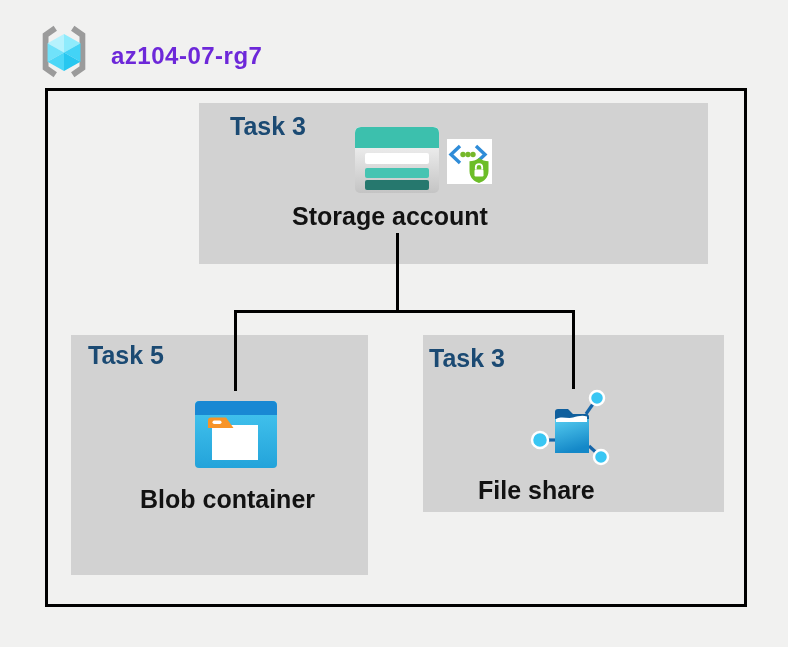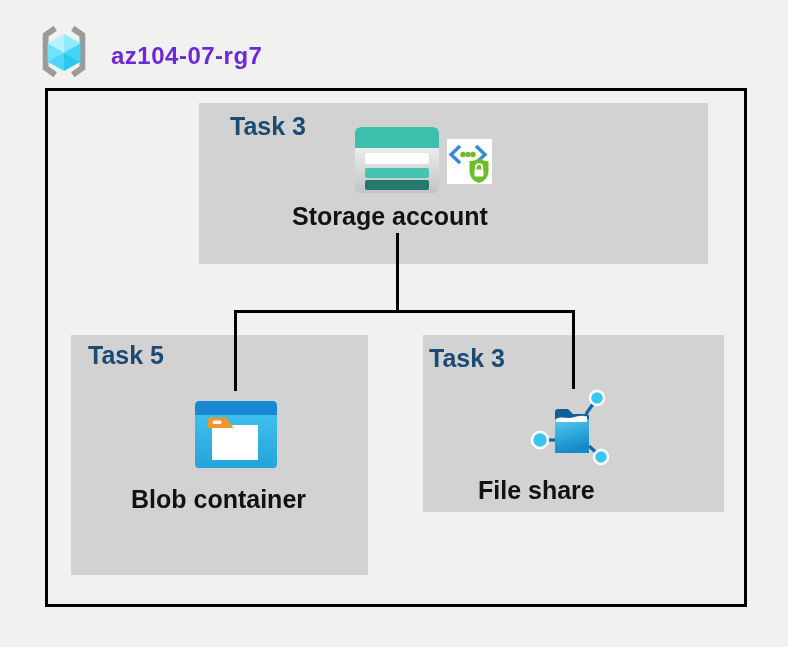--- a/index.html
+++ b/index.html
@@ -93,21 +93,21 @@
               <stop offset="1" stop-color="#23a3da"></stop>
           </linearGradient>
         </defs>
         <rect width="82" height="67" rx="4" fill="url(#blobBody)"></rect>
         <path d="M0 14 V5 Q0 0 5 0 H77 Q82 0 82 5 V14 Z" fill="#1988d3"></path>
         <rect x="17" y="24" width="46" height="35" fill="#ffffff"></rect>
         <path d="M13 27 V19.5 Q13 16.5 16 16.5 H31 L38.5 27 Z" fill="#f79428"></path>
         <rect x="17.5" y="19.5" width="9" height="3.4" rx="1.7" fill="#ffffff"></rect>
       </svg>
     </span>
-    <span class="caption" style="left:60px; top:150px;">Blob container</span>
+    <span class="caption" style="left:69px; top:150px;">Blob container</span>
   </section>
 
   <section class="abs task-box task3">
     <span class="task-label" style="left:6px; top:9px;">Task 3</span>
     <span class="icon" style="left:106px; top:53px;">
       <svg width="90" height="84" viewBox="0 0 90 84" xmlns="http://www.w3.org/2000/svg">
         <defs>
           <linearGradient id="fsBody" x1="0" y1="0" x2="0.3" y2="1">
             <stop offset="0" stop-color="#55ccf0"></stop>
               <stop offset="1" stop-color="#1488c8"></stop>

